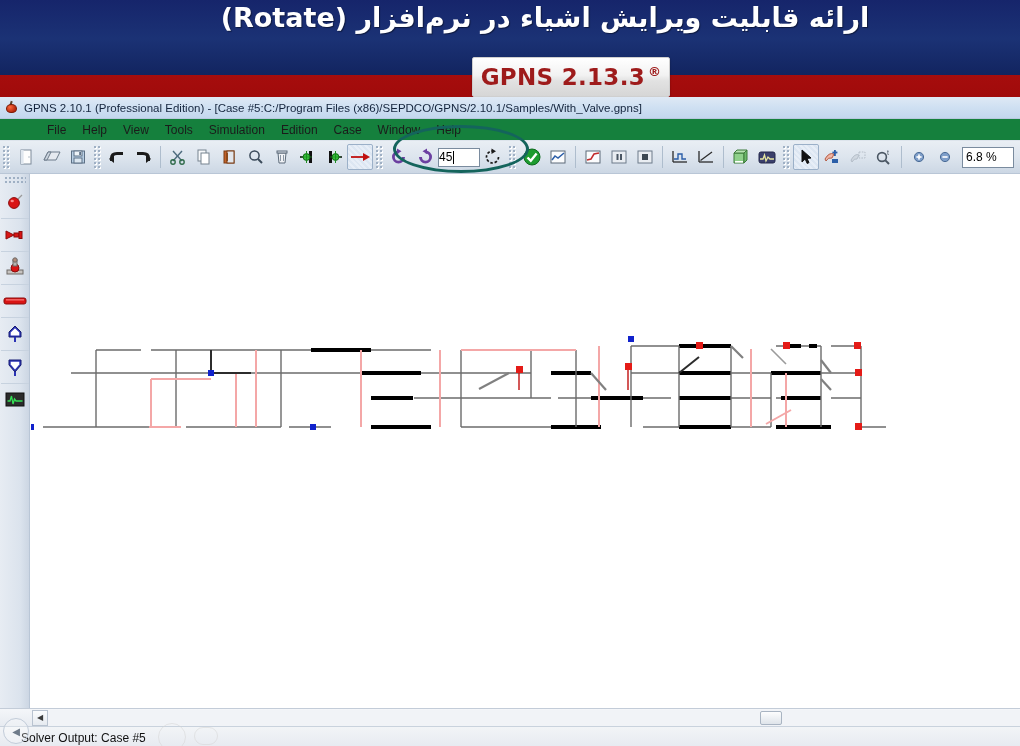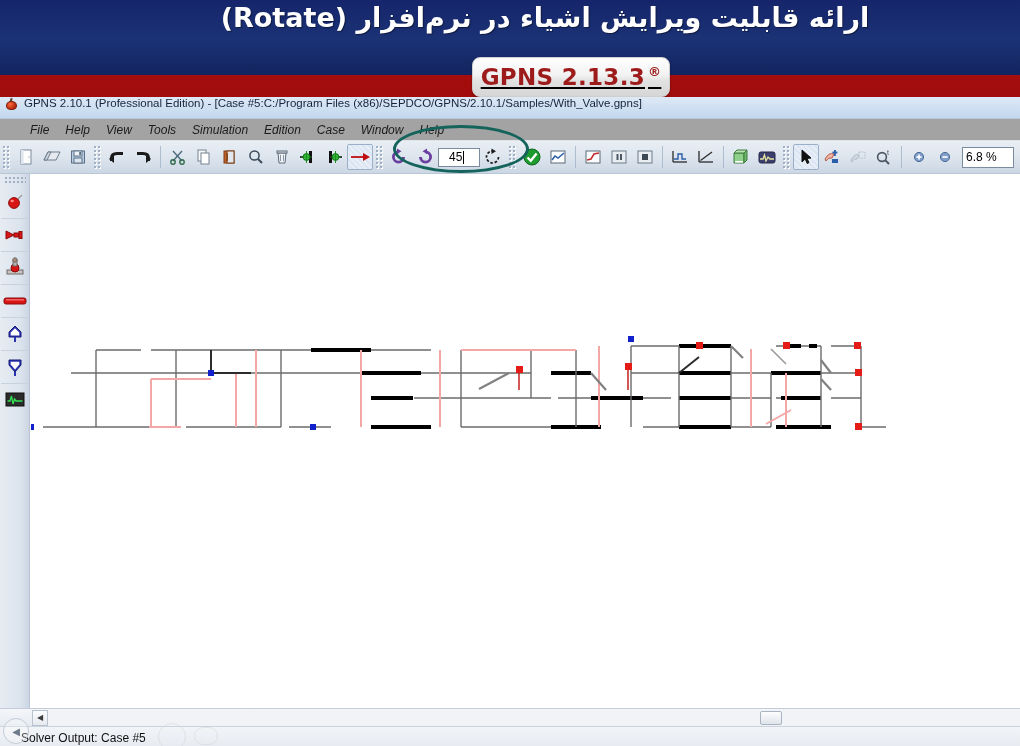--- a/index.html
+++ b/index.html
@@ -31,43 +31,43 @@
     margin-left: 35px;
   }
   .red-band {
     position: absolute; left: 0; top: 75px; width: 1020px; height: 22px;
     background: linear-gradient(180deg,#a60d0d 0%, #a00b0b 100%);
   }
   .gpns-badge {
     position: absolute; left: 472px; top: 57px; width: 198px; height: 40px;
     background: linear-gradient(180deg,#ffffff 0%,#f2f2f2 45%,#e2e2e2 60%,#d6d6d6 100%);
     border: 1px solid #cfcfcf;
-    border-radius: 8px;
+    border-radius: 2px;
     box-shadow: 0 1px 2px rgba(0,0,0,.35);
-    display: flex; align-items: center; justify-content: center; text-decoration: underline;
+    display: flex; align-items: center; justify-content: center;
   }
   .gpns-badge .txt {
     color: #9e1b1b; font-weight: bold; font-size: 23px;
     font-family: "DejaVu Sans", sans-serif;
     letter-spacing: .3px;
   }
   .gpns-badge .reg { font-size: 13px; vertical-align: super; margin-left: 3px; }
 
   
   .app {
     position: absolute; left: 0; top: 97px; width: 1020px; height: 649px;
     background: #eef1f5;
   }
 
   
   .titlebar {
     position: relative; height: 22px; width: 100%;
     background: linear-gradient(180deg,#dfe9f5 0%, #cfe0f2 50%, #c3d7ee 100%);
     border-bottom: 1px solid #b7c9de;
-    display: flex; align-items: flex-start; padding-left: 4px;
+    display: flex; align-items: center; padding-left: 4px;
   }
   .titlebar .app-icon {
     width: 15px; height: 15px; margin-right: 5px; flex: 0 0 auto;
     position: relative;
   }
   .titlebar .app-icon .dot {
     position:absolute; left:2px; top:4px; width:11px; height:9px;
     background: radial-gradient(circle at 35% 30%, #ff6a3d, #b52a10 70%);
     border-radius: 50% 50% 45% 45%;
     border:1px solid #7d1c08;
@@ -76,24 +76,23 @@
     position:absolute; left:6px; top:1px; width:2px; height:5px; background:#5a4530;
     transform: rotate(18deg);
   }
   .titlebar .title-text {
     font-size: 11.5px; color: #14243c; white-space: nowrap;
     font-family: "Liberation Sans", sans-serif;
   }
 
   
   .menubar {
-    height: 22px; background: #a3a3a3;
-    display: flex; align-items: center; padding-left: 22px;
+    height: 22px; background: #15803d;
+    display: flex; align-items: center; padding-left: 39px;
     border-bottom: 1px solid #dde4ec;
-    font-style: italic;
   }
   .menubar .mi {
     font-size: 12px; color: #1b1b1b; padding: 1px 8px; white-space: nowrap;
     font-family: "Liberation Sans", sans-serif;
   }
 
   
   .toolbar {
     position: relative;
     height: 33px;
@@ -115,21 +114,21 @@
     display: flex; align-items: center; justify-content: center;
     position: relative; border: 1px solid transparent; border-radius: 2px;
   }
   .tbtn.active {
     background: repeating-linear-gradient(45deg,#e7eef7,#e7eef7 2px,#dce6f2 2px,#dce6f2 4px);
     border: 1px solid #9bb0c8;
   }
   .rot-input {
     width: 42px; height: 19px; flex:0 0 auto;
     background: #ffffff; border: 1px solid #7a8b9e;
-    font-size: 12px; color: #000; padding: 0 10px;
+    font-size: 12px; color: #000; padding: 0 0;
     display: flex; align-items: center;
     font-family: "Liberation Sans", sans-serif;
   }
   .caret { display:inline-block; width:1px; height:13px; background:#000; margin-left:1px; }
   .zoom-field {
     width: 52px; height: 21px; background: #fff; border: 1px solid #7a8b9e;
     display: flex; align-items: center; padding-left: 3px;
     font-size: 12px; color:#000000; flex:0 0 auto; margin-left: 4px;
     font-family: "Liberation Sans", sans-serif;
   }

